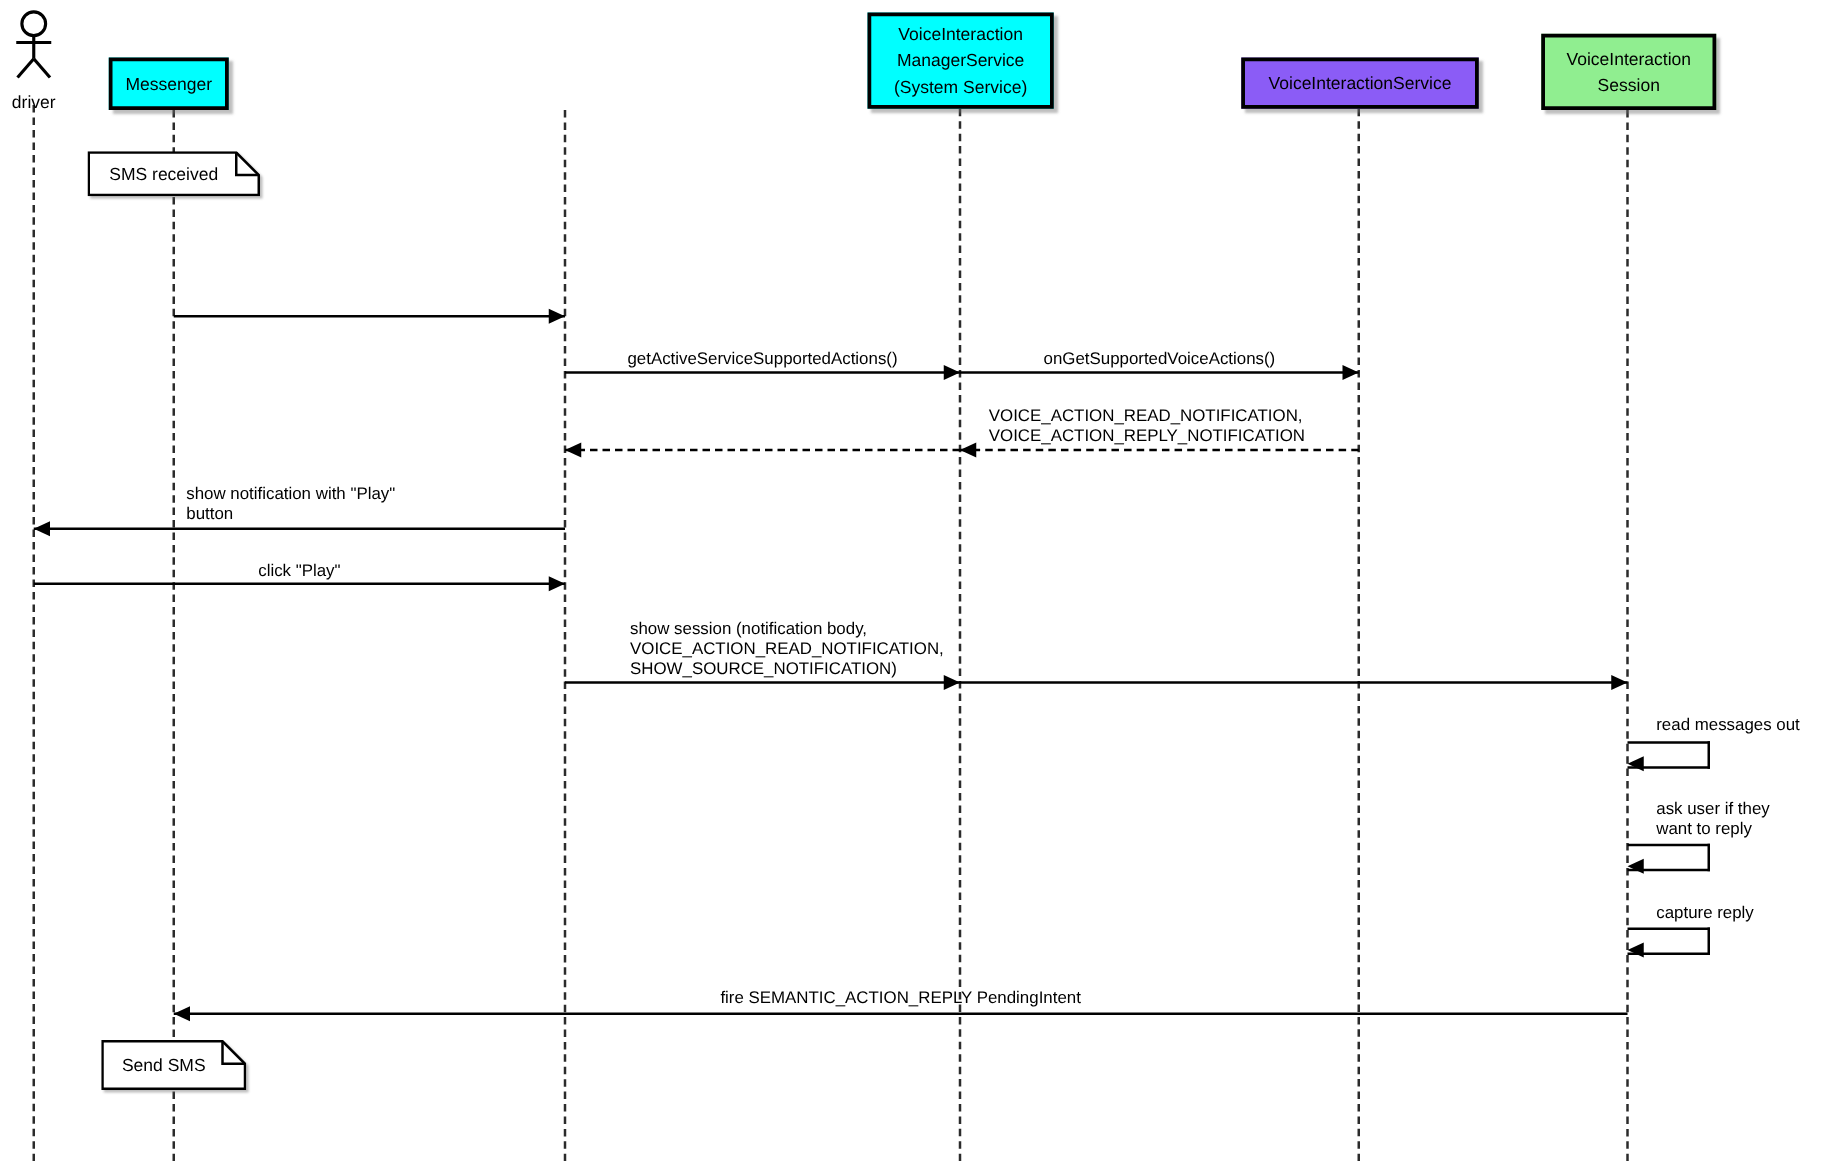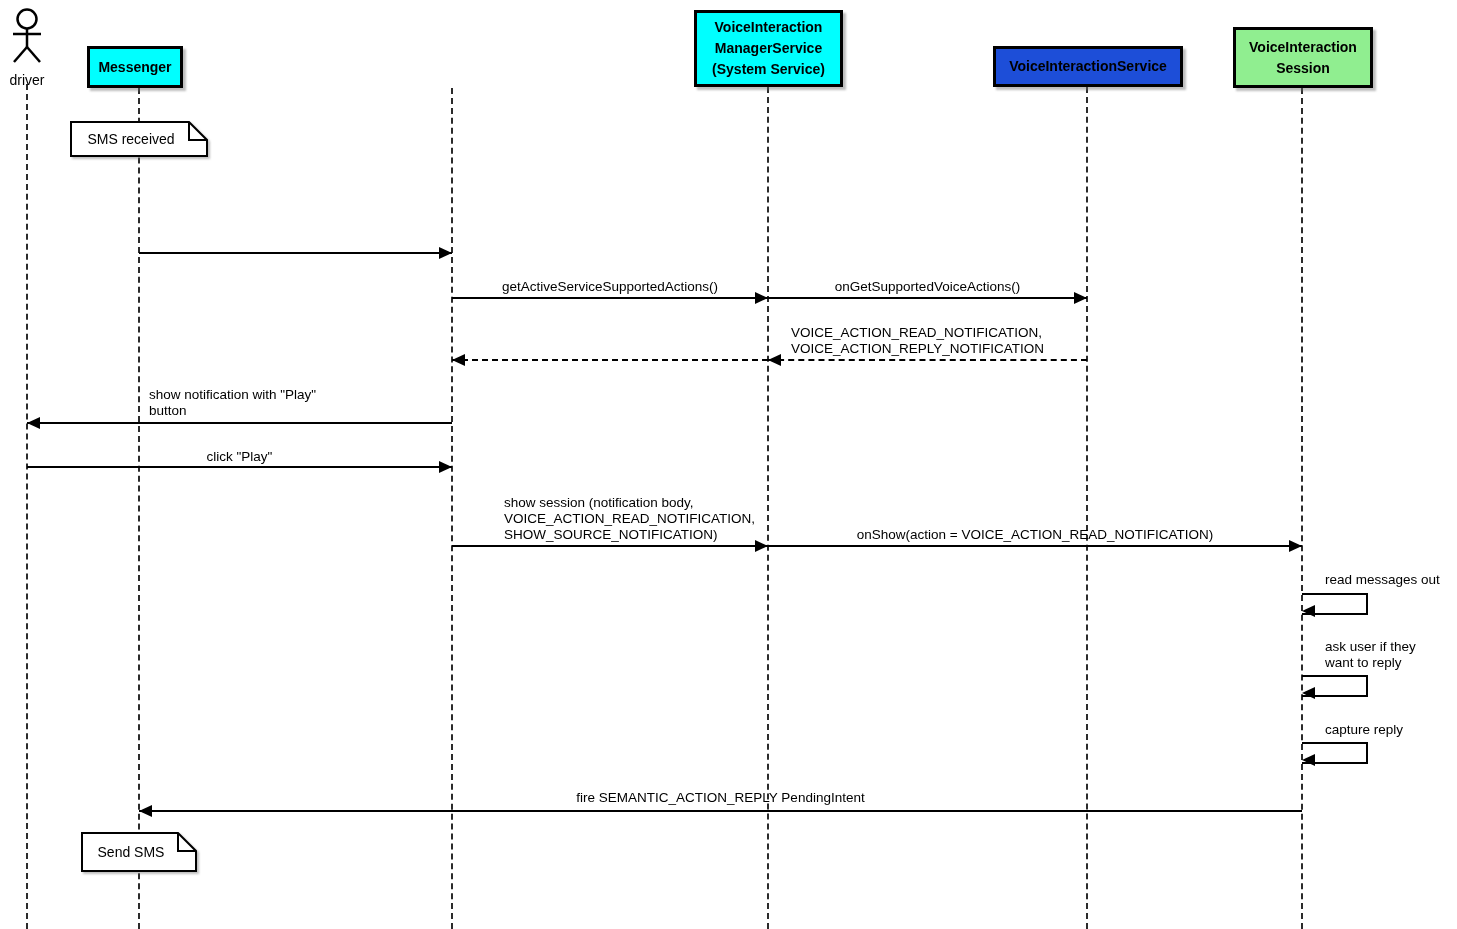--- a/index.html
+++ b/index.html
@@ -6,21 +6,20 @@
   .diagram{
     position:relative;width:1457px;height:929px;background:#ffffff;overflow:hidden;
     font-family:"Liberation Sans",sans-serif;color:#000;
   }
   .lifeline{position:absolute;width:0;border-left:2px dashed #2b2b2b;}
   .pbox{
     position:absolute;box-sizing:border-box;border:3px solid #000;
     display:flex;align-items:center;justify-content:center;text-align:center;
     font-size:14px;line-height:21px;white-space:pre-line;
     box-shadow:3px 3px 2px rgba(110,110,110,.45);
-    font-weight:bold;
   }
   .msg{position:absolute;font-size:13.5px;line-height:16px;white-space:pre-line;}
   .msg.center{text-align:center;}
   .line{position:absolute;height:0;border-top:2px solid #000;}
   .line.dashed{border-top-style:dashed;}
   .head{position:absolute;width:0;height:0;border-top:6px solid transparent;border-bottom:6px solid transparent;}
   .head.right{border-left:13px solid #000;}
   .head.left{border-right:13px solid #000;}
   .selfloop{position:absolute;box-sizing:border-box;width:66px;height:22px;
     border:2px solid #000;border-left:none;}
@@ -51,21 +50,21 @@
       <line x1="27" y1="42" x2="14" y2="57" stroke="#000" stroke-width="2.5"></line>
       <line x1="27" y1="42" x2="40" y2="57" stroke="#000" stroke-width="2.5"></line>
     </svg>
     <div class="alabel">driver</div>
   </div>
 
   <div class="pbox" style="left: 87px; top: 46px; width: 96px; height: 42px; background-color: rgb(0, 255, 255);">Messenger</div>
   <div class="pbox" style="left: 694px; top: 10px; width: 149px; height: 77px; background-color: rgb(0, 255, 255);">VoiceInteraction
 ManagerService
 (System Service)</div>
-  <div class="pbox" style="left: 993px; top: 46px; width: 190px; height: 41px; background-color: #1d4ed8;">VoiceInteractionService</div>
+  <div class="pbox" style="left: 993px; top: 46px; width: 190px; height: 41px; background-color: #8b5cf6;">VoiceInteractionService</div>
   <div class="pbox" style="left: 1233px; top: 27px; width: 140px; height: 61px; background-color: rgb(144, 238, 144);">VoiceInteraction
 Session</div>
 
   <div class="note" style="left:70px;top:121px;width:138px;height:36px;">
     <svg width="138" height="36">
       <polygon points="1,1 119,1 137,19 137,35 1,35" fill="#ffffff" stroke="#000" stroke-width="2"></polygon>
       <polyline points="119,1 119,19 137,19" fill="none" stroke="#000" stroke-width="2"></polyline>
     </svg>
     <div class="ntext">SMS received</div>
   </div>
@@ -96,21 +95,20 @@
   <div class="msg center" style="left:27px;top:449px;width:425px;">click "Play"</div>
   <div class="line" style="left:27px;top:466px;width:425px;"></div>
   <span class="head right" style="left:439px;top:461px;"></span>
 
   <div class="msg" style="left:476px;top:495px;margin-left:28px;">show session (notification body,
 VOICE_ACTION_READ_NOTIFICATION,
 SHOW_SOURCE_NOTIFICATION)</div>
   <div class="line" style="left:452px;top:545px;width:316px;"></div>
   <span class="head right" style="left:755px;top:540px;"></span>
 
-  <div class="msg center" style="left:768px;top:527px;width:534px;">onShow(action = VOICE_ACTION_READ_NOTIFICATION)</div>
   <div class="line" style="left:768px;top:545px;width:534px;"></div>
   <span class="head right" style="left:1289px;top:540px;"></span>
 
   <div class="msg" style="left:1325px;top:572px;">read messages out</div>
   <div class="selfloop" style="left:1302px;top:593px;"></div>
   <span class="head left" style="left:1302px;top:605px;"></span>
 
   <div class="msg" style="left:1325px;top:639px;">ask user if they
 want to reply</div>
   <div class="selfloop" style="left:1302px;top:675px;"></div>

